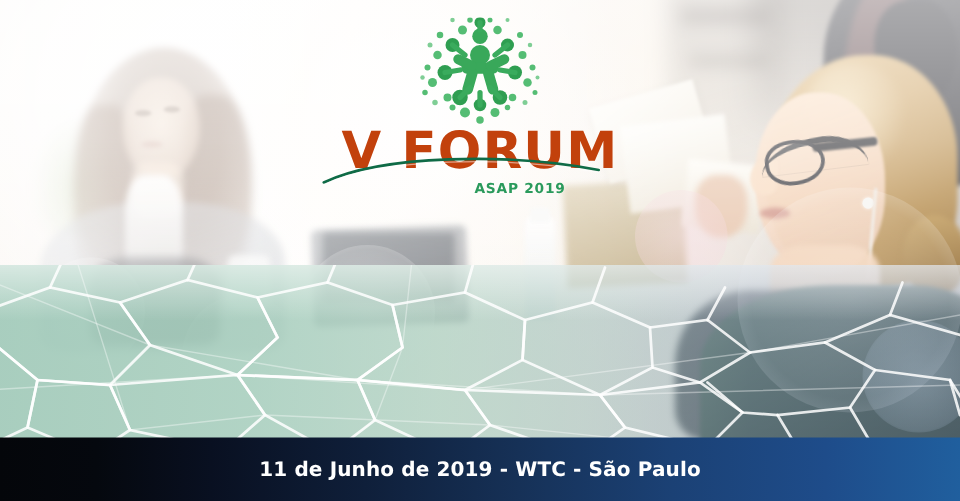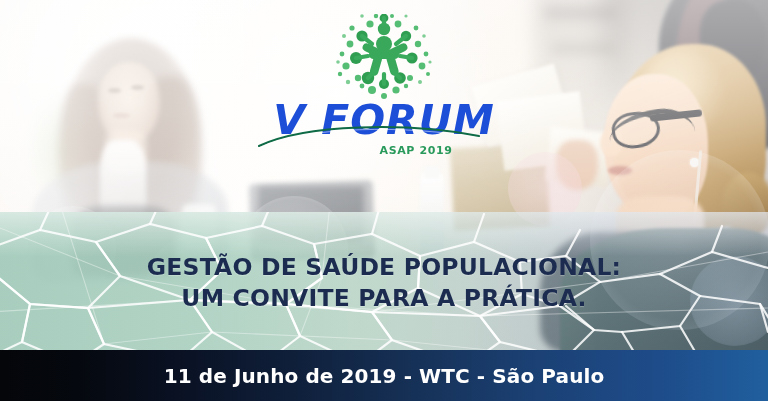--- a/index.html
+++ b/index.html
@@ -454,21 +454,21 @@
       #205architecture 100%);
   }
   .bar-text {
     position: absolute;
     left: 0; right: 0; top: 0; bottom: 0;
     display: flex;
     align-items: center;
     justify-content: center;
     font-family: "DejaVu Sans", sans-serif;
     font-weight: bold;
-    font-size: 20px;
+    font-size: 16px;
     letter-spacing: 0.1px;
     color: #ffffff;
   }
 </style>
 </head>
 <body>
 
 <div id="banner">
 
   <div class="photo-layer">
@@ -642,33 +642,29 @@
         <circle cx="16" cy="68" r="2.2"></circle>
         <circle cx="88" cy="68" r="2"></circle>
         <circle cx="30" cy="2" r="1.8"></circle>
         <circle cx="74" cy="2" r="1.6"></circle>
         <circle cx="6" cy="48" r="1.8"></circle>
         <circle cx="98" cy="48" r="1.6"></circle>
       </g>
     </svg>
 
     <div class="logo-word-wrap">
-      <div class="logo-word" style="color: #1d4ed8; font-style: italic;">V FORUM</div>
+      <div class="logo-word" style="color: #c2410c;">V FORUM</div>
       <svg class="swoosh" viewBox="0 0 224 28">
         <path d="M2,24 C48,2 150,0 222,14" stroke="#0f6b46" stroke-width="2.1" fill="none" stroke-linecap="round"></path>
         <path d="M2,25.6 C48,4.4 150,2.4 222,16" stroke="#ffffff" stroke-width="1" fill="none" opacity="0.5"></path>
       </svg>
     </div>
 
     <div class="logo-year" style="color: rgb(42, 154, 92);">ASAP 2019</div>
   </div>
 
-  <div class="headline" style="color: rgb(27, 44, 80);">
-    <span class="l1">GESTÃO DE SAÚDE POPULACIONAL:</span>
-    <span class="l2">UM CONVITE PARA A PRÁTICA.</span>
-  </div>
 
   <div class="bottom-bar">
     <div class="bottom-bar-fix" style="background: linear-gradient(90deg, rgb(4, 6, 10) 0%, rgb(5, 8, 14) 10%, rgb(9, 16, 33) 22%, rgb(15, 31, 58) 38%, rgb(22, 49, 87) 54%, rgb(27, 65, 117) 70%, rgb(30, 76, 138) 86%, rgb(32, 95, 158) 100%);"></div>
     <div class="bar-text" style="color: rgb(255, 255, 255);">11 de Junho de 2019 - WTC - São Paulo</div>
   </div>
 
 </div>
 
 </body></html>

